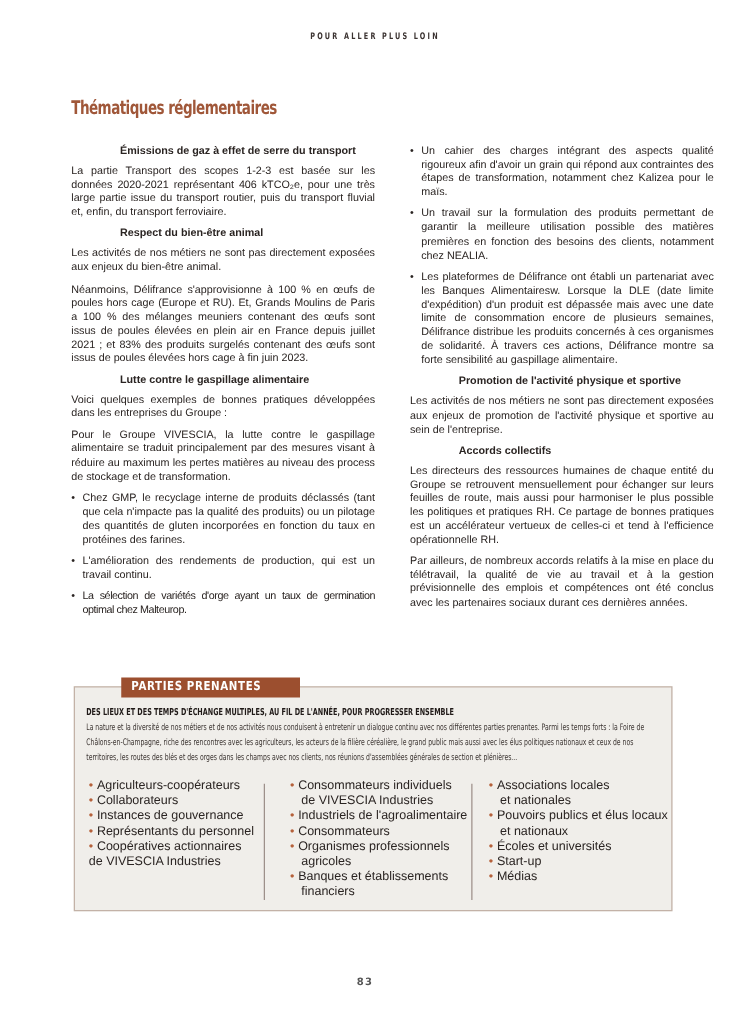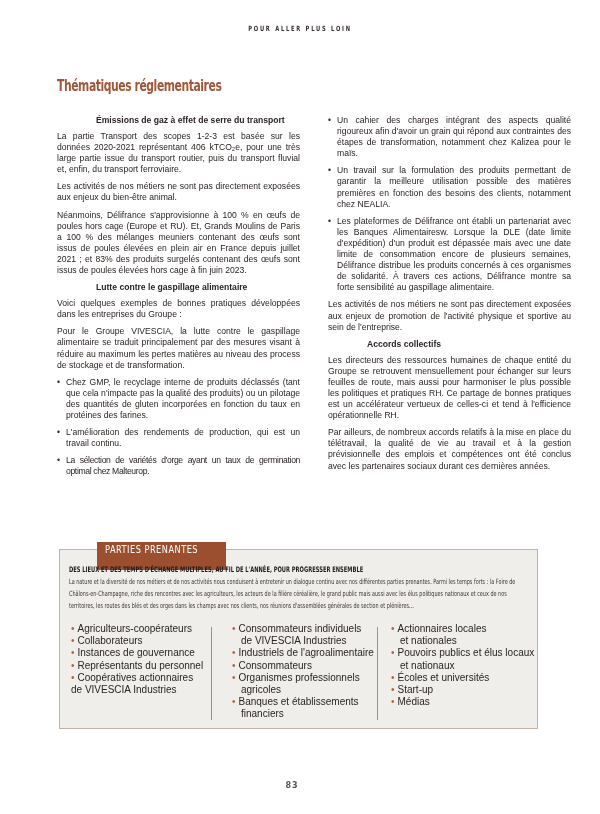--- a/index.html
+++ b/index.html
@@ -9,21 +9,21 @@
   .col { position:absolute; top:115px; width:243px; font-size:8.6px; line-height:11.1px; text-align:justify; }
   .col.left { left:57px; }
   .col.right { left:328px; }
   .col h3 { margin:0 0 5px 0; font-size:8.6px; font-weight:bold; color:#2a2422; line-height:11px;padding-left:39px; }
   .col p { margin:0 0 6px 0; }
   .col ul { margin:0 0 6px 0; padding:0; list-style:none; }
   .col li { position:relative; padding-left:9px; margin-bottom:6px; }
   .col li::before { content:"•"; position:absolute; left:0; top:0; }
   .col .tight { letter-spacing:-0.35px; }
   .box { position:absolute; left:59px; top:549px; width:479px; height:180px; background:#f0eeea; border:1.5px solid #c3b2a7; box-sizing:border-box; }
-  .tab { position:absolute; left:97px; top:542px; height:28px; padding:0 8px; background:#9c4f2f; color:#fff; font-family:"DejaVu Sans", sans-serif; font-weight:normal; font-size:10px; line-height:16px; letter-spacing:0.6px; }
+  .tab { position:absolute; left:97px; top:542px; height:16px; padding:0 8px; background:#9c4f2f; color:#fff; font-family:"DejaVu Sans", sans-serif; font-weight:bold; font-size:10px; line-height:16px; letter-spacing:0.6px; }
   .tab span { display:inline-block; transform:scaleX(0.82); transform-origin:left center; }
   .box-head { position:absolute; left:69px; top:565px; font-family:"DejaVu Sans", sans-serif; font-weight:bold; font-size:7.6px; color:#201a18; white-space:nowrap; transform:scaleX(0.68); transform-origin:left top; }
   .box-intro { position:absolute; left:69px; top:576px; width:675px; font-family:"DejaVu Sans", sans-serif; font-size:7.2px; line-height:12.2px; color:#3a3330; transform:scaleX(0.68); transform-origin:left top; }
   .plist { position:absolute; top:623px; font-size:10px; line-height:12.2px; color:#2a2422; margin:0; padding:0; list-style:none; }
   .plist li { margin:0; }
   .plist .b { color:#b5613b; margin-right:3px; }
   .plist .ind { padding-left:9px; }
   .pl1 { left:71px; }
   .pl2 { left:232px; }
   .pl3 { left:391px; }
@@ -35,38 +35,40 @@
 </head>
 <body>
 
 <div class="runhead">POUR ALLER PLUS LOIN</div>
 
 <div class="title">Thématiques réglementaires</div>
 
 <div class="col left">
   <h3>Émissions de gaz à effet de serre du transport</h3>
   <p>La partie Transport des scopes 1-2-3 est basée sur les données 2020-2021 représentant 406 kTCO₂e, pour une très large partie issue du transport routier, puis du transport fluvial et, enfin, du transport ferroviaire.</p>
+  <h3>Respect du bien-être animal</h3>
   <p>Les activités de nos métiers ne sont pas directement exposées aux enjeux du bien-être animal.</p>
   <p>Néanmoins, Délifrance s'approvisionne à 100 % en œufs de poules hors cage (Europe et RU). Et, Grands Moulins de Paris a 100 % des mélanges meuniers contenant des œufs sont issus de poules élevées en plein air en France depuis juillet 2021 ; et 83% des produits surgelés contenant des œufs sont issus de poules élevées hors cage à fin juin 2023.</p>
   <h3>Lutte contre le gaspillage alimentaire</h3>
   <p>Voici quelques exemples de bonnes pratiques développées dans les entreprises du Groupe :</p>
   <p>Pour le Groupe VIVESCIA, la lutte contre le gaspillage alimentaire se traduit principalement par des mesures visant à réduire au maximum les pertes matières au niveau des process de stockage et de transformation.</p>
   <ul>
     <li>Chez GMP, le recyclage interne de produits déclassés (tant que cela n'impacte pas la qualité des produits) ou un pilotage des quantités de gluten incorporées en fonction du taux en protéines des farines.</li>
     <li>L'amélioration des rendements de production, qui est un travail continu.</li>
     <li class="tight">La sélection de variétés d'orge ayant un taux de germination optimal chez Malteurop.</li>
   </ul>
 </div>
 
 <div class="col right">
   <ul>
     <li>Un cahier des charges intégrant des aspects qualité rigoureux afin d'avoir un grain qui répond aux contraintes des étapes de transformation, notamment chez Kalizea pour le maïs.</li>
     <li>Un travail sur la formulation des produits permettant de garantir la meilleure utilisation possible des matières premières en fonction des besoins des clients, notamment chez NEALIA.</li>
     <li>Les plateformes de Délifrance ont établi un partenariat avec les Banques Alimentairesw. Lorsque la DLE (date limite d'expédition) d'un produit est dépassée mais avec une date limite de consommation encore de plusieurs semaines, Délifrance distribue les produits concernés à ces organismes de solidarité. À travers ces actions, Délifrance montre sa forte sensibilité au gaspillage alimentaire.</li>
   </ul>
+  <h3>Promotion de l'activité physique et sportive</h3>
   <p>Les activités de nos métiers ne sont pas directement exposées aux enjeux de promotion de l'activité physique et sportive au sein de l'entreprise.</p>
   <h3>Accords collectifs</h3>
   <p>Les directeurs des ressources humaines de chaque entité du Groupe se retrouvent mensuellement pour échanger sur leurs feuilles de route, mais aussi pour harmoniser le plus possible les politiques et pratiques RH. Ce partage de bonnes pratiques est un accélérateur vertueux de celles-ci et tend à l'efficience opérationnelle RH.</p>
   <p>Par ailleurs, de nombreux accords relatifs à la mise en place du télétravail, la qualité de vie au travail et à la gestion prévisionnelle des emplois et compétences ont été conclus avec les partenaires sociaux durant ces dernières années.</p>
 </div>
 
 <div class="box"></div>
 <div class="tab"><span>PARTIES PRENANTES</span></div>
 <div class="box-head">DES LIEUX ET DES TEMPS D'ÉCHANGE MULTIPLES, AU FIL DE L'ANNÉE, POUR PROGRESSER ENSEMBLE</div>
 <div class="box-intro">La nature et la diversité de nos métiers et de nos activités nous conduisent à entretenir un dialogue continu avec nos différentes parties prenantes. Parmi les temps forts : la Foire de Châlons-en-Champagne, riche des rencontres avec les agriculteurs, les acteurs de la filière céréalière, le grand public mais aussi avec les élus politiques nationaux et ceux de nos territoires, les routes des blés et des orges dans les champs avec nos clients, nos réunions d'assemblées générales de section et plénières...</div>
@@ -85,21 +87,21 @@
     <li class="ind"><span>de VIVESCIA Industries</span></li>
     <li><span class="b" style="color: rgb(181, 97, 59);">•</span><span>Industriels de l'agroalimentaire</span></li>
     <li><span class="b" style="color: rgb(181, 97, 59);">•</span><span>Consommateurs</span></li>
     <li><span class="b" style="color: rgb(181, 97, 59);">•</span><span>Organismes professionnels</span></li>
     <li class="ind"><span>agricoles</span></li>
     <li><span class="b" style="color: rgb(181, 97, 59);">•</span><span>Banques et établissements</span></li>
     <li class="ind"><span>financiers</span></li>
   </ul>
 <div class="vsep vs2"></div>
 <ul class="plist pl3" id="plist3">
-    <li><span class="b" style="color: rgb(181, 97, 59);">•</span><span>Actionnaires locales</span></li>
+    <li><span class="b" style="color: rgb(181, 97, 59);">•</span><span>Associations locales</span></li>
     <li class="ind"><span>et nationales</span></li>
     <li><span class="b" style="color: rgb(181, 97, 59);">•</span><span>Pouvoirs publics et élus locaux</span></li>
     <li class="ind"><span>et nationaux</span></li>
     <li><span class="b" style="color: rgb(181, 97, 59);">•</span><span>Écoles et universités</span></li>
     <li><span class="b" style="color: rgb(181, 97, 59);">•</span><span>Start-up</span></li>
     <li><span class="b" style="color: rgb(181, 97, 59);">•</span><span>Médias</span></li>
   </ul>
 
 <div class="pagenum">83</div>
 

